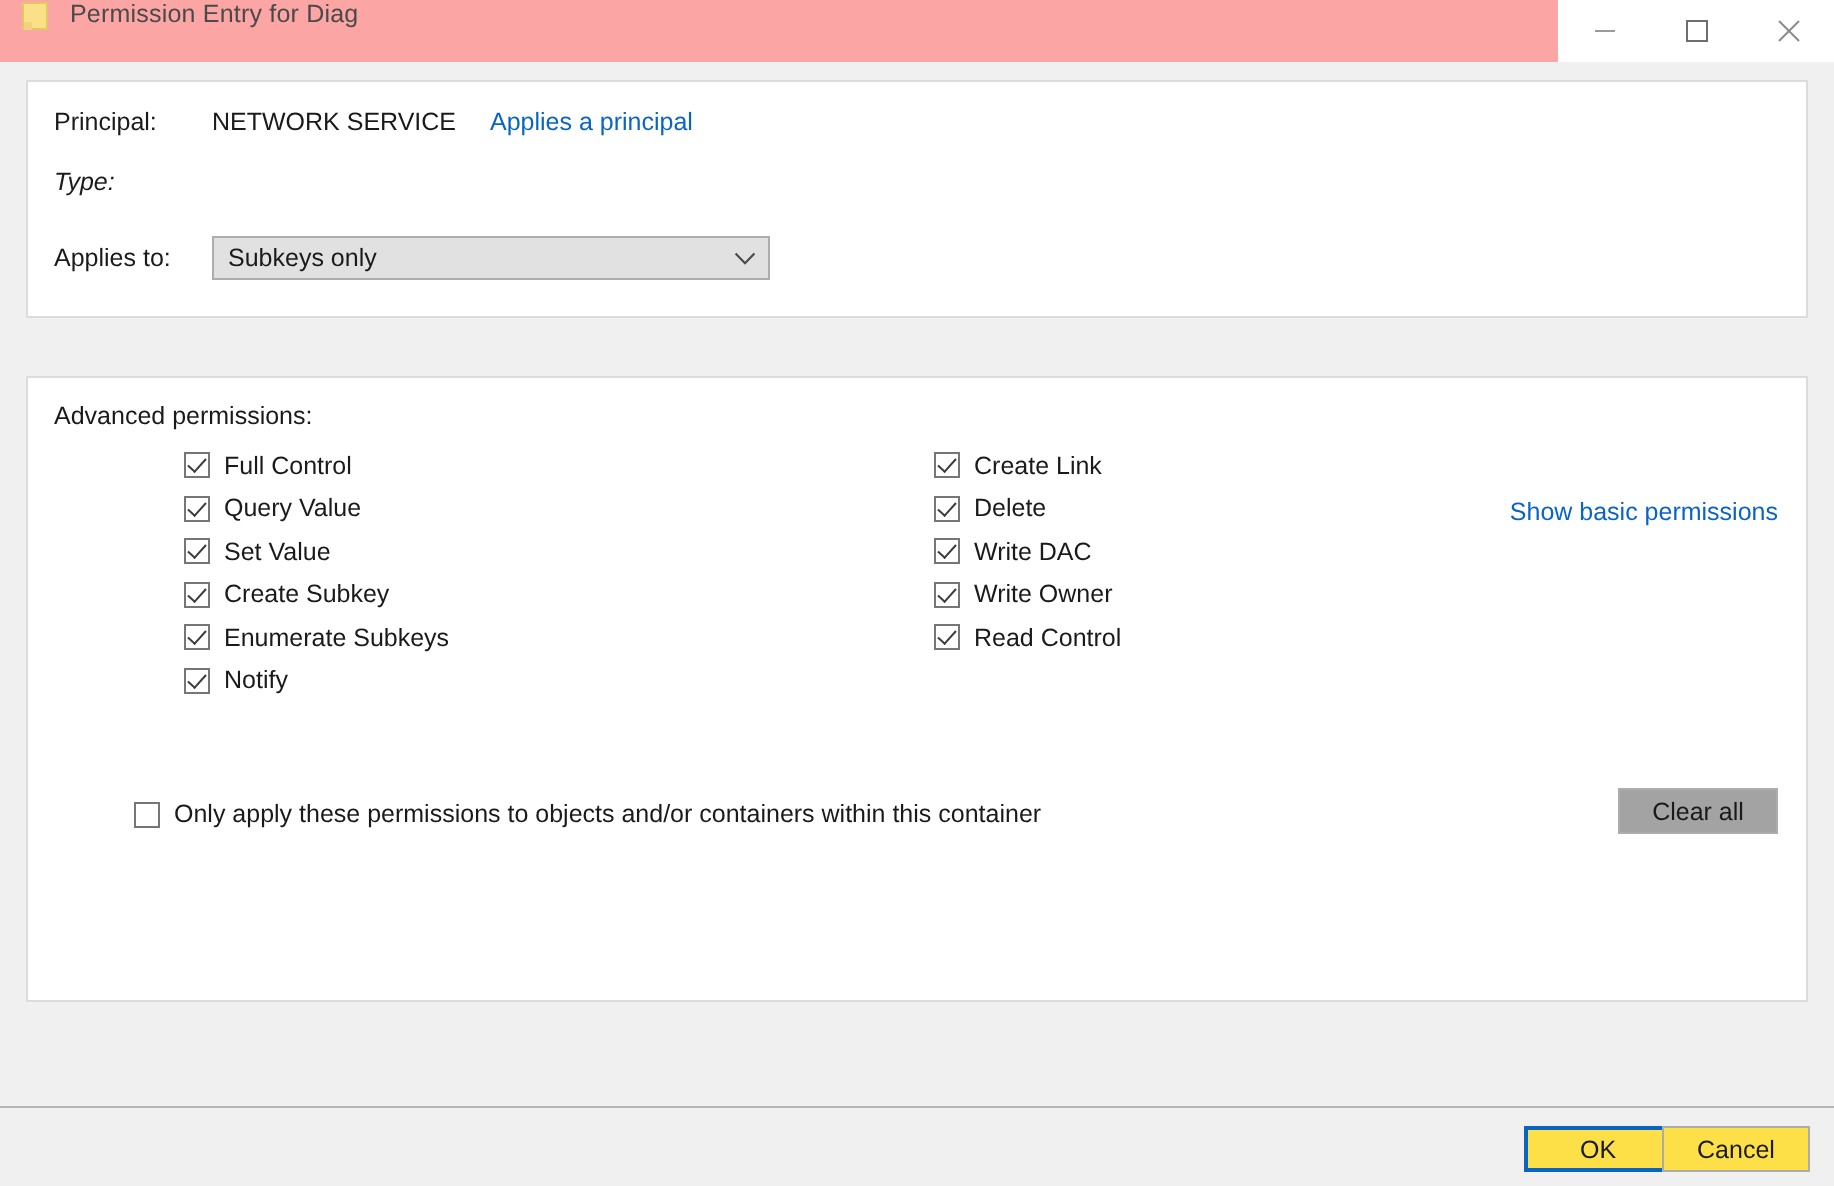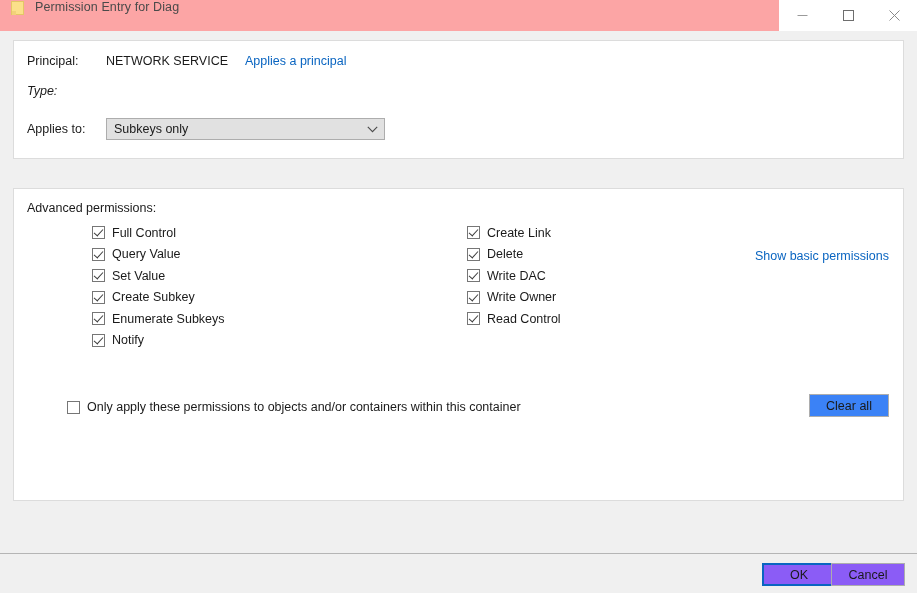--- a/index.html
+++ b/index.html
@@ -215,21 +215,21 @@
     cursor: pointer;
     margin-left: 40px;
   }
 
   .clear-all {
     position: absolute;
     right: 14px;
     top: 205px;
     width: 80px;
     height: 23px;
-    background: #3b82f6;
+    background: #a3a3a3;
     border: 1px solid #adadad;
     box-sizing: border-box;
     font-size: 12.5px;
     font-family: "Liberation Sans", sans-serif;
     color: #1a1a1a;
     cursor: pointer;
     display: flex;
     align-items: center;
     justify-content: center;
   }
@@ -249,21 +249,21 @@
     top: 554px;
     width: 917px;
     height: 39px;
     background: #f0f0f0;
   }
   .footer-btn {
     position: absolute;
     top: 9px;
     width: 74px;
     height: 23px;
-    background: #8b5cf6;
+    background: #fde047;
     border: 1px solid #adadad;
     box-sizing: border-box;
     font-size: 12.5px;
     font-family: "Liberation Sans", sans-serif;
     color: #1a1a1a;
     cursor: pointer;
     display: flex;
     align-items: center;
     justify-content: center;
   }

